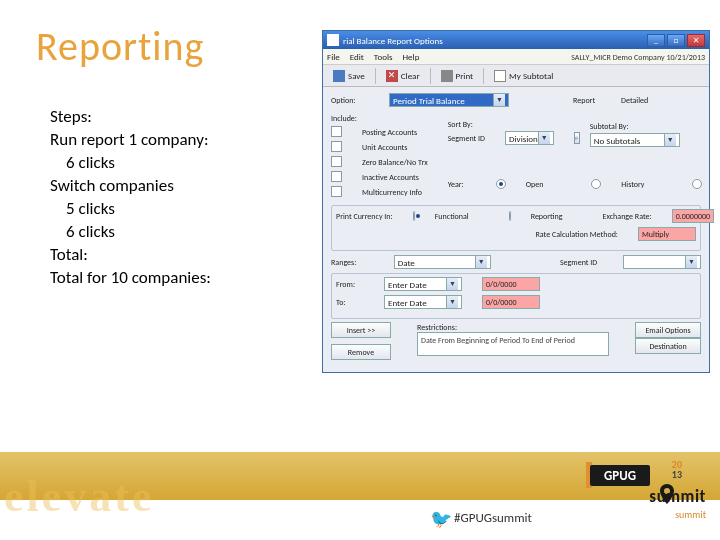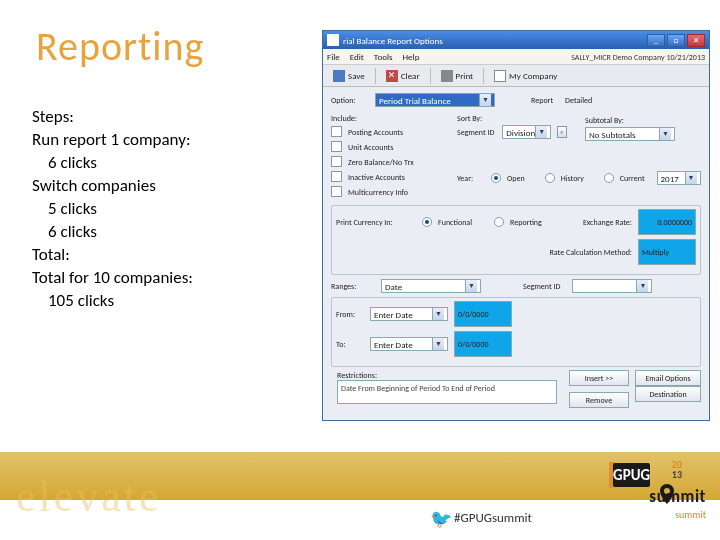--- a/index.html
+++ b/index.html
@@ -1,58 +1,58 @@
 <!DOCTYPE html>
 <html><head>
 <meta charset="utf-8">
 <style>
 *{box-sizing:border-box;margin:0;padding:0;font-family:Calibri,Arial,sans-serif}
 body{width:720px;height:540px;background:#fff;position:relative;overflow:hidden}
 .title{font-size:40px;color:#e8a33d;font-weight:400;position:absolute;left:36px;top:22px;letter-spacing:1px}
-.steps{position:absolute;left:32px;top:106px;font-size:17px;line-height:1.35;color:#000}
+.steps{position:absolute;left:50px;top:106px;font-size:17px;line-height:1.35;color:#000}
 .steps .indent{padding-left:16px}
 .app{position:absolute;right:10px;top:30px;width:388px;border:1px solid #3a6ea5;font-size:9px;color:#222;background:#eef2f8}
 .titlebar{height:18px;background:linear-gradient(#4a8de8,#2a5fb0);display:flex;align-items:center;padding:0 4px;color:#fff}
 .titlebar .ticon{width:12px;height:12px;background:#fff;margin-right:4px}
 .titlebar .ttext{flex:1;font-size:9px}
 .titlebar .wbtn{width:18px;height:13px;background:linear-gradient(#6aa8f5,#3a6bc0);border:1px solid #2a5fa0;margin-left:2px;color:#fff;text-align:center;line-height:11px;font-size:8px}
 .titlebar .wclose{background:linear-gradient(#e86a6a,#c03a3a);border-color:#a02a2a}
 .menubar{background:#f5f5f0;height:16px;display:flex;align-items:center;padding:0 4px;gap:10px;border-bottom:1px solid #ccc}
 .menubar span{font-size:9px}
 .menubar .co{margin-left:auto;font-size:8px;color:#333}
 .toolbar{background:#e8eaf0;height:22px;display:flex;align-items:center;padding:0 4px;gap:2px;border-bottom:1px solid #bbb}
 .tbtn{display:flex;align-items:center;gap:3px;padding:1px 5px;border:1px solid transparent;font-size:9px;white-space:nowrap}
 .tbtn .ico{width:12px;height:12px;display:inline-block}
 .ico-save{background:#4a7ac0}
 .ico-clear{background:#c04a4a;position:relative}
 .ico-clear:before{content:"✕";color:#fff;font-size:9px;position:absolute;left:2px;top:-1px}
 .ico-print{background:#888}
 .ico-rep{background:#fff;border:1px solid #888}
 .tsep{width:1px;height:16px;background:#bbb;margin:0 2px}
 .body{background:#eaeef4;padding:6px 8px 8px 8px}
-.row{display:flex;align-items:center;margin-bottom:4px;gap:6px}
+.row{display:flex;align-items:center;margin-bottom:4px;gap:20px}
 .lbl{font-size:8px;color:#222;white-space:nowrap}
 .combo{background:#fff;border:1px solid #8aa;height:14px;display:flex;align-items:center;padding:0 3px;position:relative}
 .combo .arrow{margin-left:auto;width:12px;height:12px;background:linear-gradient(#e8eef8,#c5d5ec);border-left:1px solid #8aa;text-align:center;font-size:7px;line-height:12px;color:#345}
 .combo.blue{background:#316ac5;color:#fff}
 .chk{width:11px;height:11px;border:1px solid #89a;background:#fff;display:inline-block}
 .rad{width:10px;height:10px;border:1px solid #89a;border-radius:50%;background:#fff;display:inline-block;position:relative}
 .rad.on:after{content:"";width:4px;height:4px;background:#1a4a8a;border-radius:50%;position:absolute;left:2px;top:2px}
 .gbox{border:1px solid #b8c4d4;border-radius:2px;padding:3px 4px 5px 4px;margin:3px 0}
-.txt{background:#0ea5e9;border:1px solid #8aa;height:14px;padding:12px 3px;display:flex;align-items:center;font-size:8px}
+.txt{background:#fca5a5;border:1px solid #8aa;height:14px;padding:0 3px;display:flex;align-items:center;font-size:8px}
 .btn{background:linear-gradient(#fdfdfd,#e2e6ee);border:1px solid #8aa;height:16px;padding:0 8px;font-size:8px;display:flex;align-items:center;justify-content:center}
 .actxt{height:24px;background:#fff;border:1px solid #8aa;padding:2px 3px;font-size:8px;color:#444}
 .lookup{width:12px;height:12px;border:1px solid #89a;background:linear-gradient(#fff,#d5e0f0);display:inline-block;font-size:7px;text-align:center;line-height:10px;color:#345}
 .footer{position:absolute;left:0;bottom:0;width:720px;height:88px}
 .band{position:absolute;left:0;top:0;width:720px;height:48px;background:linear-gradient(#e3c268,#d4a734)}
-.elev{position:absolute;left:16px;bottom:18px;font-size:44px;font-weight:400;color:rgba(235,190,90,.45);letter-spacing:3px;font-family:Georgia,serif}
+.elev{position:absolute;left:4px;bottom:18px;font-size:44px;font-weight:700;color:rgba(235,190,90,.45);letter-spacing:3px;font-family:Georgia,serif}
 .bird{position:absolute;left:430px;top:56px;font-size:18px;color:#333}
 .hash{position:absolute;left:454px;top:58px;font-size:13px;color:#333}
 .gpug{position:absolute;right:70px;top:10px;height:26px;display:flex;align-items:center}
-.gpug .bg{background:#1a1a1a;color:#fff;padding:3px 0;font-weight:bold;font-size:15px;border-radius:2px}
+.gpug .bg{background:#1a1a1a;color:#fff;padding:3px 14px;font-weight:bold;font-size:13px;border-radius:2px}
 .gpug .acc{background:#e09030;width:6px;height:26px;margin-right:-2px}
 .yr{position:absolute;right:38px;top:8px;font-size:10px;line-height:10px;font-weight:bold}
 .yr .a{color:#d78a2a}.yr .b{color:#444}
 .summit{position:absolute;right:14px;top:34px;font-size:17px;font-weight:800;color:#1a1a1a;letter-spacing:.5px}
 .tampa{position:absolute;right:14px;top:56px;font-size:10px;color:#d78a2a}
 .pin{position:absolute;right:46px;top:32px;width:14px;height:20px}
 .pin svg{width:14px;height:20px}
 </style>
 </head>
 <body>
@@ -61,21 +61,20 @@
 
 <div class="steps">
   <div>Steps:</div>
   <div>Run report 1 company:</div>
   <div class="indent">6 clicks</div>
   <div>Switch companies</div>
   <div class="indent">5 clicks</div>
   <div class="indent">6 clicks</div>
   <div>Total:</div>
   <div>Total for 10 companies:</div>
-  <div class="indent">105 clicks</div>
 </div>
 
 <div class="app">
   <div class="titlebar">
     <span class="ticon"></span>
     <span class="ttext">rial Balance Report Options</span>
     <span class="wbtn">_</span>
     <span class="wbtn">□</span>
     <span class="wbtn wclose">✕</span>
   </div>
@@ -97,36 +96,36 @@
         <span>Clear</span>
       </span>
     <span class="tsep"></span>
     <span class="tbtn">
         <span class="ico ico-print"></span>
         <span>Print</span>
       </span>
     <span class="tsep"></span>
     <span class="tbtn">
         <span class="ico ico-rep"></span>
-        <span>My Company</span>
+        <span>My Subtotal</span>
       </span>
   </div>
   <div class="body">
     <div class="row">
       <span class="lbl" style="width:38px">Option:</span>
       <span class="combo blue" style="width:120px">
           <span>Period Trial Balance</span>
           <span class="arrow">▼</span>
         </span>
       <span style="width:24px"></span>
       <span class="lbl">Report</span>
       <span class="lbl" style="margin-left:6px">Detailed</span>
     </div>
 
-    <div class="row" style="align-items:flex-start;margin-top:6px">
+    <div class="row" style="align-items:center;margin-top:6px">
       <div style="width:120px">
         <div class="lbl" style="margin-bottom:3px">Include:</div>
         <div class="row">
             <span class="chk"></span>
             <span class="lbl">Posting Accounts</span>
           </div>
         <div class="row">
             <span class="chk"></span>
             <span class="lbl">Unit Accounts</span>
           </div>
@@ -227,27 +226,27 @@
         <span class="lbl" style="width:28px">To:</span>
         <span class="combo" style="width:78px">
             <span>Enter Date</span>
             <span class="arrow">▼</span>
           </span>
         <span class="txt" style="width:58px">0/0/0000</span>
       </div>
     </div>
 
     <div class="row" style="align-items:flex-start">
+      <div style="width:60px">
+        <div class="btn" style="margin-bottom:6px">Insert &gt;&gt;</div>
+        <div class="btn">Remove</div>
+      </div>
       <div style="flex:1;margin:0 6px">
         <div class="lbl">Restrictions:</div>
         <div class="actxt">Date From Beginning of Period To End of Period</div>
-      </div>
-      <div style="width:60px">
-        <div class="btn" style="margin-bottom:6px">Insert &gt;&gt;</div>
-        <div class="btn">Remove</div>
       </div>
       <div style="width:66px">
         <div class="btn" style="margin-bottom:0">Email Options</div>
         <div class="btn">Destination</div>
       </div>
     </div>
   </div>
 </div>
 
 <div class="footer">

